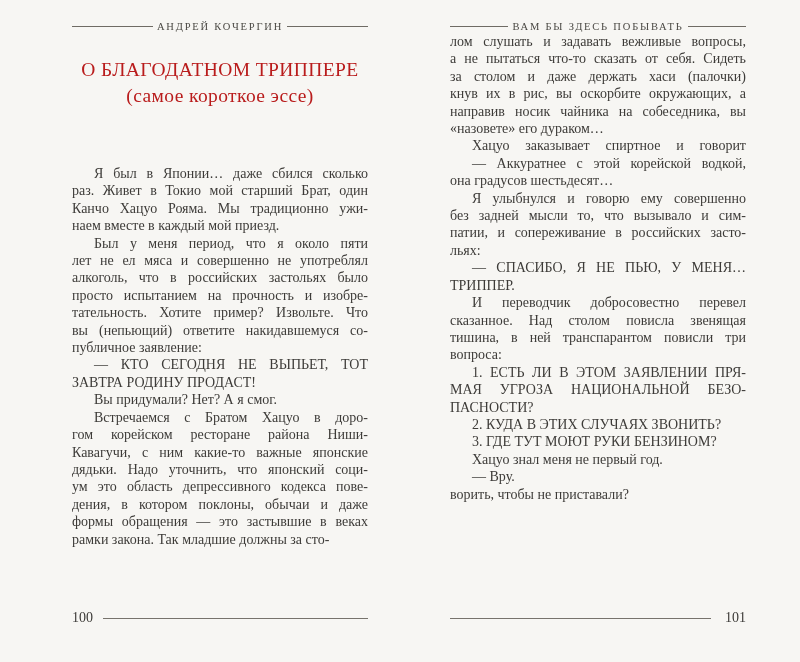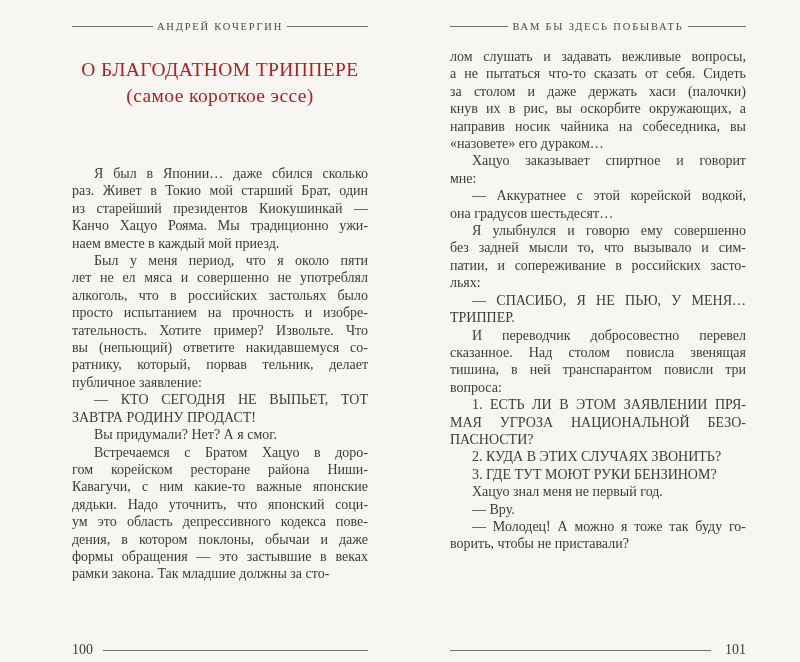--- a/index.html
+++ b/index.html
@@ -48,40 +48,39 @@
     letter-spacing: 0.4px;
     line-height: 26px;
     color: #b91c1c;
   }
 
   .body-text {
     font-size: 14px;
     line-height: 17.4px;
   }
   #left-body  { margin-top: 56px; }
-  #right-body { margin-top: 15px; }
+  #right-body { }
 
   .para { margin: 0; }
   .line {
     text-align: justify;
     text-align-last: justify;
   }
   .line.last { text-align-last: left; }
   .line.indent { padding-left: 22px; }
 
   .page-footer {
     position: absolute;
     left: 0;
     right: 0;
     top: 590px;
     display: flex;
     align-items: center;
     font-size: 14px;
     color: #3d3b38;
-    margin-top: 32px;
   }
   .footer-rule {
     flex: 1;
     height: 1px;
     background: #77736c;
   }
   .left-footer  .page-number { margin-right: 10px; }
   .right-footer .page-number { margin-left: 14px; }
 </style>
 </head>
@@ -98,32 +97,30 @@
 
     <h1 class="chapter-title">
       <div>О БЛАГОДАТНОМ ТРИППЕРЕ</div>
       <div>(самое короткое эссе)</div>
     </h1>
 
     <div class="body-text" id="left-body">
         <div class="para">
           <div class="line indent">Я был в Японии… даже сбился сколько</div>
           <div class="line">раз. Живет в Токио мой старший Брат, один</div>
-          <div class="line">из старейший президентов Киокушинкай —</div>
           <div class="line">Канчо Хацуо Рояма. Мы традиционно ужи-</div>
           <div class="line last">наем вместе в каждый мой приезд.</div>
         </div>
         <div class="para">
           <div class="line indent">Был у меня период, что я около пяти</div>
           <div class="line">лет не ел мяса и совершенно не употреблял</div>
           <div class="line">алкоголь, что в российских застольях было</div>
           <div class="line">просто испытанием на прочность и изобре-</div>
           <div class="line">тательность. Хотите пример? Извольте. Что</div>
           <div class="line">вы (непьющий) ответите накидавшемуся со-</div>
-          <div class="line">ратнику, который, порвав тельник, делает</div>
           <div class="line last">публичное заявление:</div>
         </div>
         <div class="para">
           <div class="line indent">— КТО СЕГОДНЯ НЕ ВЫПЬЕТ, ТОТ</div>
           <div class="line last">ЗАВТРА РОДИНУ ПРОДАСТ!</div>
         </div>
         <div class="para">
           <div class="line indent last">Вы придумали? Нет? А я смог.</div>
         </div>
         <div class="para">
@@ -155,21 +152,20 @@
         <div class="para">
           <div class="line">лом слушать и задавать вежливые вопросы,</div>
           <div class="line">а не пытаться что-то сказать от себя. Сидеть</div>
           <div class="line">за столом и даже держать хаси (палочки)</div>
           <div class="line">кнув их в рис, вы оскорбите окружающих, а</div>
           <div class="line">направив носик чайника на собеседника, вы</div>
           <div class="line last">«назовете» его дураком…</div>
         </div>
         <div class="para">
           <div class="line indent">Хацуо заказывает спиртное и говорит</div>
-          <div class="line last">мне:</div>
         </div>
         <div class="para">
           <div class="line indent">— Аккуратнее с этой корейской водкой,</div>
           <div class="line last">она градусов шестьдесят…</div>
         </div>
         <div class="para">
           <div class="line indent">Я улыбнулся и говорю ему совершенно</div>
           <div class="line">без задней мысли то, что вызывало и сим-</div>
           <div class="line">патии, и сопереживание в российских засто-</div>
           <div class="line last">льях:</div>
@@ -195,21 +191,20 @@
         <div class="para">
           <div class="line indent last">3. ГДЕ ТУТ МОЮТ РУКИ БЕНЗИНОМ?</div>
         </div>
         <div class="para">
           <div class="line indent last">Хацуо знал меня не первый год.</div>
         </div>
         <div class="para">
           <div class="line indent last">— Вру.</div>
         </div>
         <div class="para">
-          <div class="line indent">— Молодец! А можно я тоже так буду го-</div>
           <div class="line last">ворить, чтобы не приставали?</div>
         </div>
       </div>
 
     <footer class="page-footer right-footer">
       <span class="footer-rule"></span>
       <span class="page-number">101</span>
     </footer>
   </section>
 

